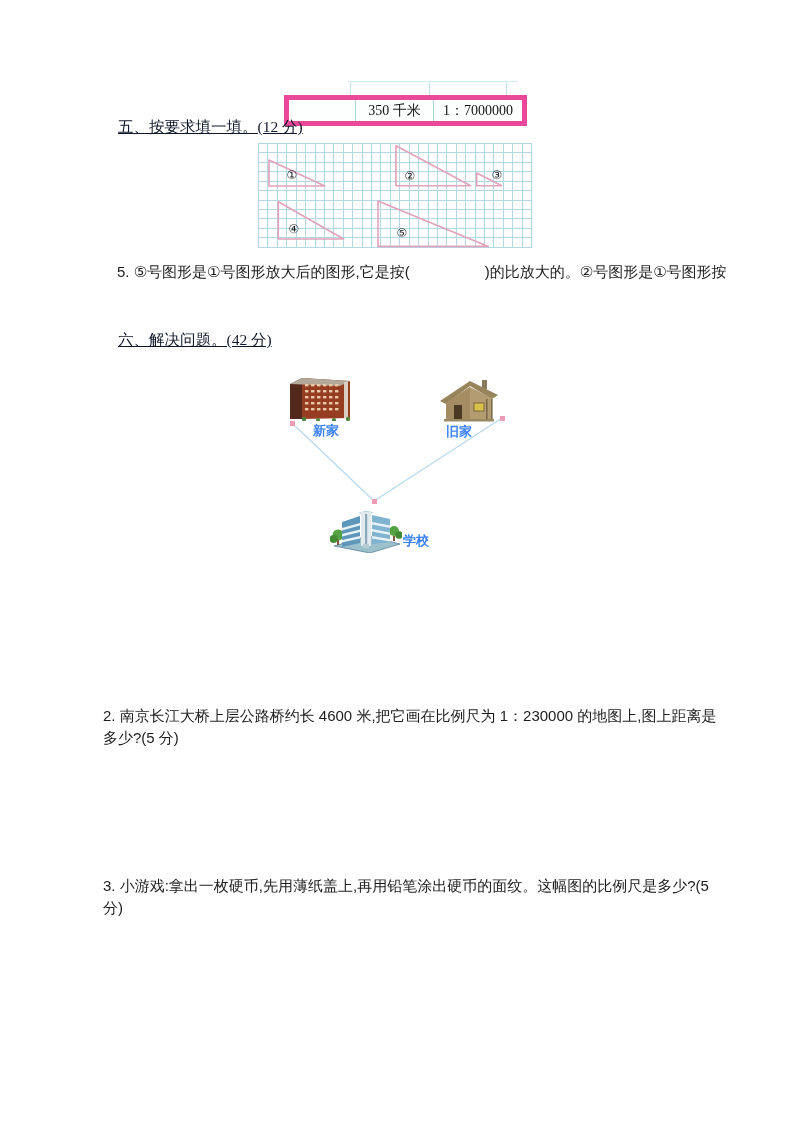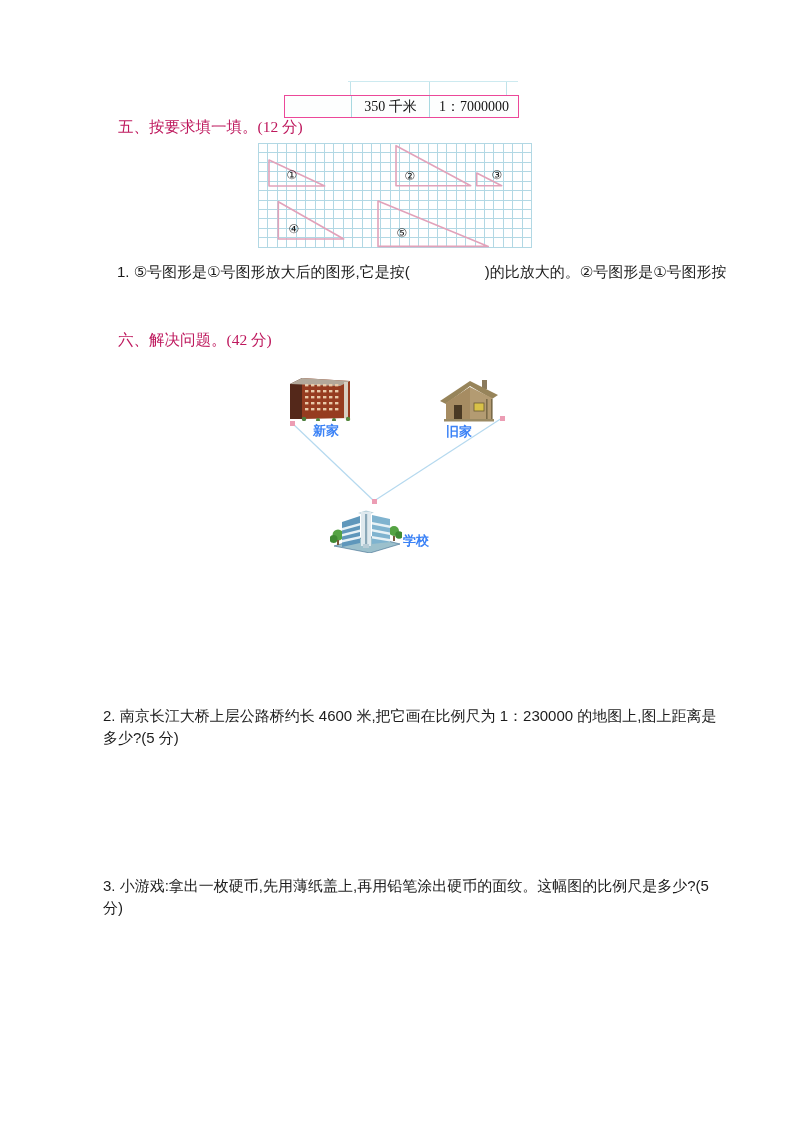--- a/index.html
+++ b/index.html
@@ -10,29 +10,30 @@
     overflow:hidden;
     font-family:"Liberation Sans","DejaVu Sans",sans-serif;
   }
   .abs{position:absolute;white-space:nowrap;}
   .qtext{
     font:15px/21px "Liberation Sans","DejaVu Sans",sans-serif;
     color:#1c1c1c;
   }
   .heading{
     font:15.5px/21px "Liberation Serif","DejaVu Serif",serif;
-    color:#be185d;
+    color:#0f172a;
+    text-decoration:underline;
   }
   
   #table-frag{left:284px;top:78px;width:235px;height:40px;}
   #table-frag .upper-line{position:absolute;left:64px;top:3px;width:170px;height:0;border-top:1px solid #cdeaf0;}
   #table-frag .tick{position:absolute;width:1px;background:#c0e3ea;top:4px;height:13px;}
   #table-frag .row{
     position:absolute;left:0;top:17px;width:233px;height:21px;
-    display:flex;border:1px solid #ec4899;background:#fdfefe;
+    display:flex;border:5px solid #ec4899;background:#fdfefe;
   }
   #table-frag .cell{
     display:flex;align-items:center;justify-content:center;
     font:14px "Liberation Serif","DejaVu Serif",serif;color:#141414;
     box-sizing:border-box;height:100%;
   }
   #table-frag .cell + .cell{border-left:1px solid #a8d8e0;}
   
   #grid-fig{
     left:258px;top:143px;width:274px;height:105px;
@@ -75,21 +76,21 @@
       <polygon class="tri" points="20.3,58.7 20.3,96 85.7,96"></polygon>
       <polygon class="tri" points="120,58 120,103.4 230.3,103.4"></polygon>
       <text class="tri-label" x="34" y="36" text-anchor="middle">①</text>
       <text class="tri-label" x="152" y="37" text-anchor="middle">②</text>
       <text class="tri-label" x="239" y="36" text-anchor="middle">③</text>
       <text class="tri-label" x="36" y="90" text-anchor="middle">④</text>
       <text class="tri-label" x="144" y="94" text-anchor="middle">⑤</text>
     </svg>
   </div>
 
-  <div class="abs qtext" style="left:117px;top:261px">1. ⑤号图形是①号图形放大后的图形,它是按(　　　　　)的比放大的。②号图形是①号图形按</div>
+  <div class="abs qtext" style="left:117px;top:261px">5. ⑤号图形是①号图形放大后的图形,它是按(　　　　　)的比放大的。②号图形是①号图形按</div>
 
   <div class="abs heading" style="left:118px;top:329px">六、解决问题。(42 分)</div>
 
   <svg id="conn-svg" class="abs" width="260" height="165" viewBox="0 0 260 165">
     <line x1="30" y1="51" x2="112" y2="129" stroke="#b5d9ef" stroke-width="1.2"></line>
     <line x1="240" y1="46" x2="112" y2="129" stroke="#b5d9ef" stroke-width="1.2"></line>
     <rect x="28" y="49" width="5" height="5" fill="#ec9db4"></rect>
     <rect x="238" y="44" width="5" height="5" fill="#ec9db4"></rect>
     <rect x="110" y="127" width="5" height="5" fill="#ec9db4"></rect>
   </svg>

